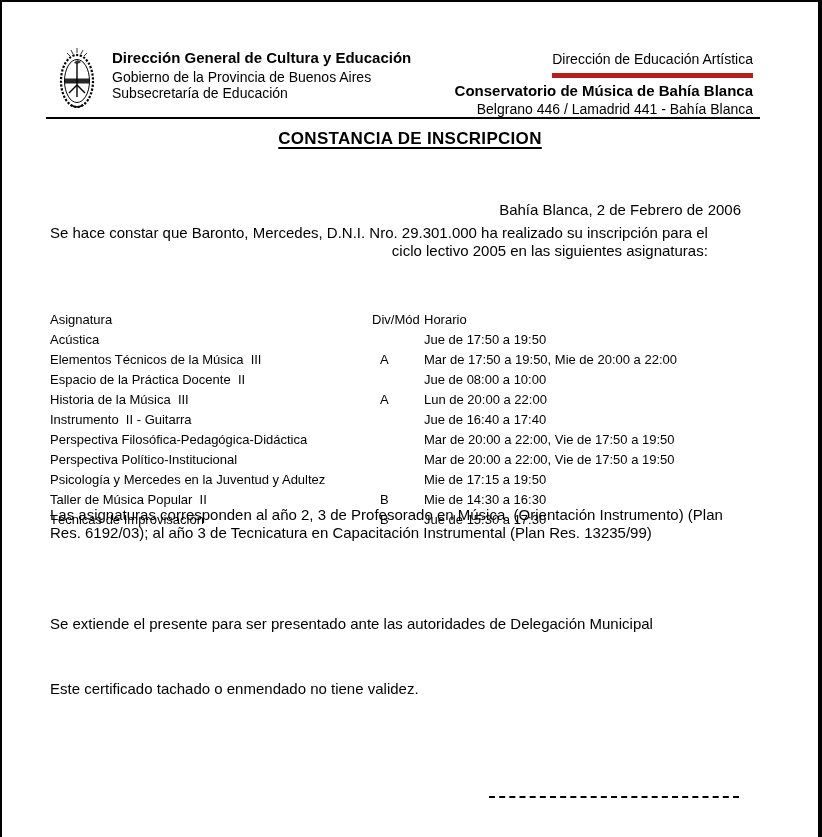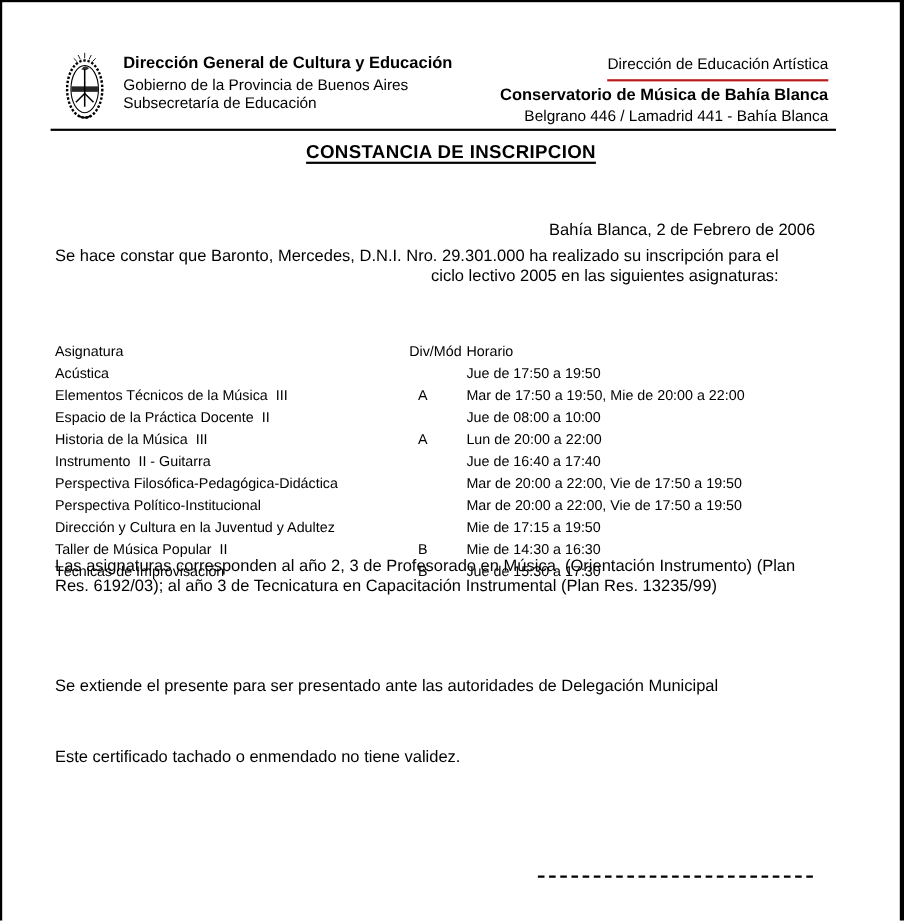--- a/index.html
+++ b/index.html
@@ -23,21 +23,21 @@
   .hdr-left { left: 110px; top: 47px; }
   .hdr-left .org  { font-size: 15px; font-weight: bold; line-height: 17px; margin-bottom: 3px; white-space: pre; }
   .hdr-left .gov  { font-size: 14px; line-height: 16px; white-space: pre; }
   .hdr-left .sub  { font-size: 14px; line-height: 16px; white-space: pre; }
 
   .hdr-right { right: 65px; top: 48px; text-align: right; }
   .hdr-right .dept {
     display: inline-block;
     font-size: 14px; line-height: 15px;
     padding-bottom: 6px;
-    border-bottom: 2px solid #b91c1c;
+    border-bottom: 5px solid #b91c1c;
     white-space: pre;
   }
   .hdr-right .school { font-size: 15px; font-weight: bold; line-height: 17px; margin-top: 4px; white-space: pre; }
   .hdr-right .address { font-size: 14px; line-height: 16px; margin-top: 2px; white-space: pre; }
 
   .header-rule { left: 44px; top: 115px; width: 714px; height: 2px; background: #000; }
 
   
   .doc-title {
     left: 0; top: 127px; width: 100%;
@@ -157,21 +157,21 @@
           <span class="cell c1">Perspectiva Filosófica-Pedagógica-Didáctica</span>
           <span class="cell c2 c2v"></span>
           <span class="cell c3">Mar de 20:00 a 22:00, Vie de 17:50 a 19:50</span>
         </div>
         <div class="trow">
           <span class="cell c1">Perspectiva Político-Institucional</span>
           <span class="cell c2 c2v"></span>
           <span class="cell c3">Mar de 20:00 a 22:00, Vie de 17:50 a 19:50</span>
         </div>
         <div class="trow">
-          <span class="cell c1">Dirección y Cultura en la Juventud y Adultez</span>
+          <span class="cell c1">Psicología y Mercedes en la Juventud y Adultez</span>
           <span class="cell c2 c2v"></span>
           <span class="cell c3">Mie de 17:15 a 19:50</span>
         </div>
         <div class="trow">
           <span class="cell c1">Taller de Música Popular  II</span>
           <span class="cell c2 c2v">B</span>
           <span class="cell c3">Mie de 14:30 a 16:30</span>
         </div>
         <div class="trow">
           <span class="cell c1">Técnicas de Improvisación</span>

